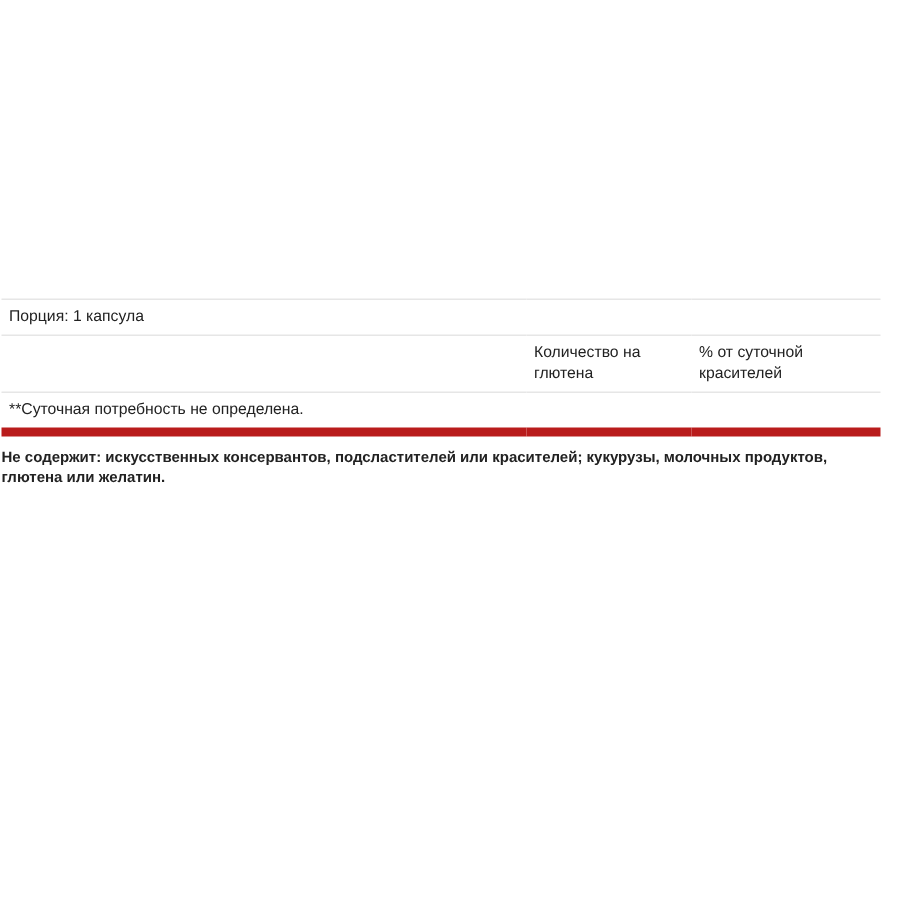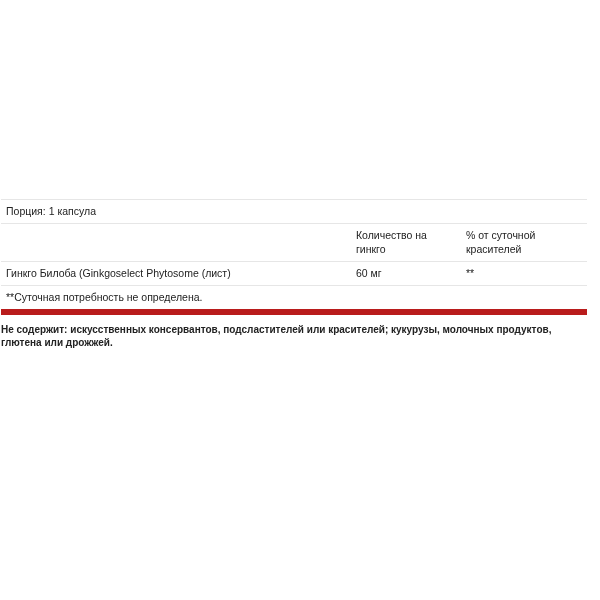--- a/index.html
+++ b/index.html
@@ -56,30 +56,25 @@
 <body>
 
 <div class="supp">
   <table class="facts">
     <tbody>
         <tr class="r-serving">
       <td class="c1" colspan="3">Порция: 1 капсула</td>
     </tr>
     <tr class="r-header">
       <td class="c1"></td>
-      <td class="c2">Количество на гинкго</td>
+      <td class="c2">Количество на глютена</td>
       <td class="c3">% от суточной красителей</td>
-    </tr>
-    <tr>
-      <td class="c1">Гинкго Билоба (Ginkgoselect Phytosome (лист)</td>
-      <td class="c2">60 мг</td>
-      <td class="c3">**</td>
     </tr>
     <tr class="last">
       <td class="c1" colspan="3">**Суточная потребность не определена.</td>
     </tr>
   </tbody>
     </table>
 
   <div class="notes">
-    <p>Не содержит: искусственных консервантов, подсластителей или красителей; кукурузы, молочных продуктов, глютена или дрожжей.</p>
+    <p>Не содержит: искусственных консервантов, подсластителей или красителей; кукурузы, молочных продуктов, глютена или желатин.</p>
   </div>
 </div>
 
 </body></html>

